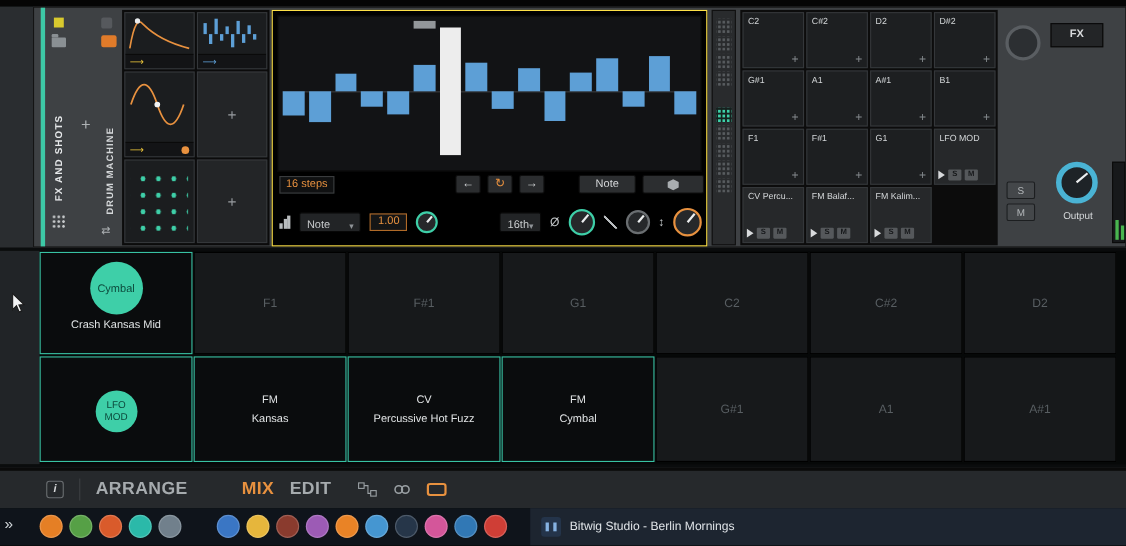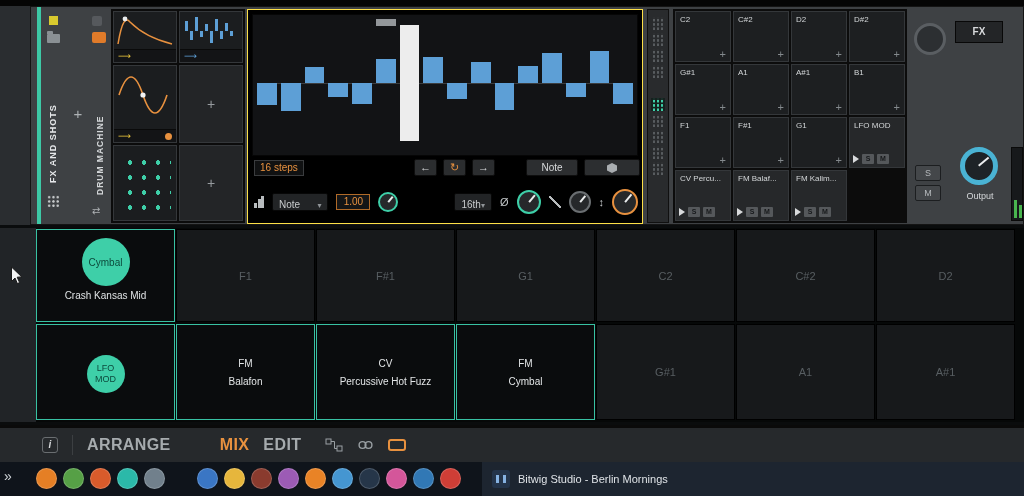--- a/index.html
+++ b/index.html
@@ -478,21 +478,21 @@
     <div class="clip-row r2">
       <div class="clip active">
         <div class="small-circle">
           <span>LFO</span>
           <span>MOD</span>
         </div>
       </div>
       <div class="clip active">
         <div class="clip-2l">
           <span>FM</span>
-          <span>Balafon</span>
+          <span>Kansas</span>
         </div>
       </div>
       <div class="clip active">
         <div class="clip-2l">
           <span>CV</span>
           <span>Percussive Hot Fuzz</span>
         </div>
       </div>
       <div class="clip active">
         <div class="clip-2l">

